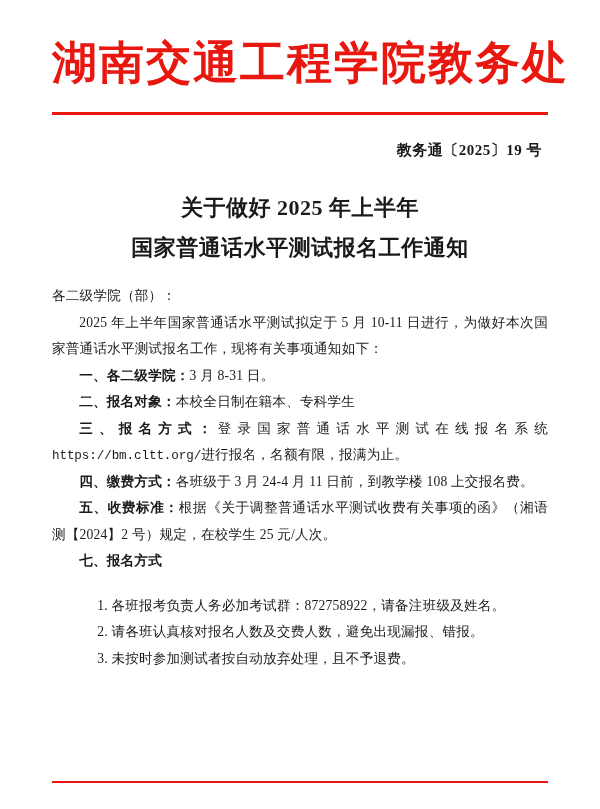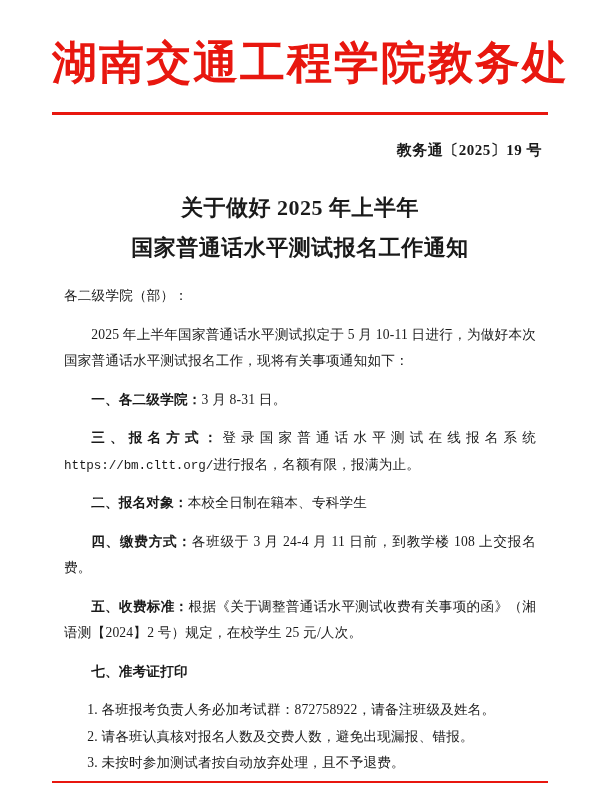--- a/index.html
+++ b/index.html
@@ -56,37 +56,37 @@
     line-height: 1.85;
     letter-spacing: 0.5px;
   }
   .body-text {
     margin-top: 14px;
     font-size: 13.6px;
     line-height: 1.95;
     letter-spacing: 0.2px;
   }
   .p {
-    margin: 12px;
+    margin: 0;
     text-align: justify;
     text-justify: inter-ideograph;
   }
   .indent2 {
     text-indent: 2em;
   }
   .b {
     font-weight: bold;
   }
   .mono {
     font-family: "Liberation Mono", monospace;
     font-size: 12.6px;
     letter-spacing: -0.1px;
   }
   .list {
-    margin: 8px;
+    margin: 18px;
     padding: 0;
     list-style: none;
   }
   .list li {
     text-indent: 2em;
     margin: 0;
   }
   .bottom-rule {
     position: absolute;
     left: 52px;
@@ -117,38 +117,38 @@
 
     <p class="p">各二级学院（部）：</p>
 
     <p class="p indent2">2025 年上半年国家普通话水平测试拟定于 5 月 10-11 日进行，为做好本次国家普通话水平测试报名工作，现将有关事项通知如下：</p>
 
     <p class="p indent2">
       <span class="b">一、各二级学院：</span><span>3 月 8-31 日。</span>
     </p>
 
     <p class="p indent2">
-      <span class="b">三、报名方式：</span><span>登录国家普通话水平测试在线报名系统</span><span class="mono">https://bm.cltt.org/</span><span>进行报名，名额有限，报满为止。</span>
+      <span class="b">二、报名对象：</span><span>本校全日制在籍本、专科学生</span>
     </p>
 
     <p class="p indent2">
-      <span class="b">二、报名对象：</span><span>本校全日制在籍本、专科学生</span>
+      <span class="b">三、报名方式：</span><span>登录国家普通话水平测试在线报名系统</span><span class="mono">https://bm.cltt.org/</span><span>进行报名，名额有限，报满为止。</span>
     </p>
 
     <p class="p indent2">
       <span class="b">四、缴费方式：</span><span>各班级于 3 月 24-4 月 11 日前，到教学楼 108 上交报名费。</span>
     </p>
 
     <p class="p indent2">
       <span class="b">五、收费标准：</span><span>根据《关于调整普通话水平测试收费有关事项的函》（湘语测【2024】2 号）规定，在校学生 25 元/人次。</span>
     </p>
 
 
     <p class="p indent2">
-      <span class="b">七、准考证打印</span>
+      <span class="b">七、报名方式</span>
     </p>
 
     <ul class="list">
       <li>1. 各班报考负责人务必加考试群：872758922，请备注班级及姓名。</li>
       <li>2. 请各班认真核对报名人数及交费人数，避免出现漏报、错报。</li>
       <li>3. 未按时参加测试者按自动放弃处理，且不予退费。</li>
     </ul>
 
   </div>
 

